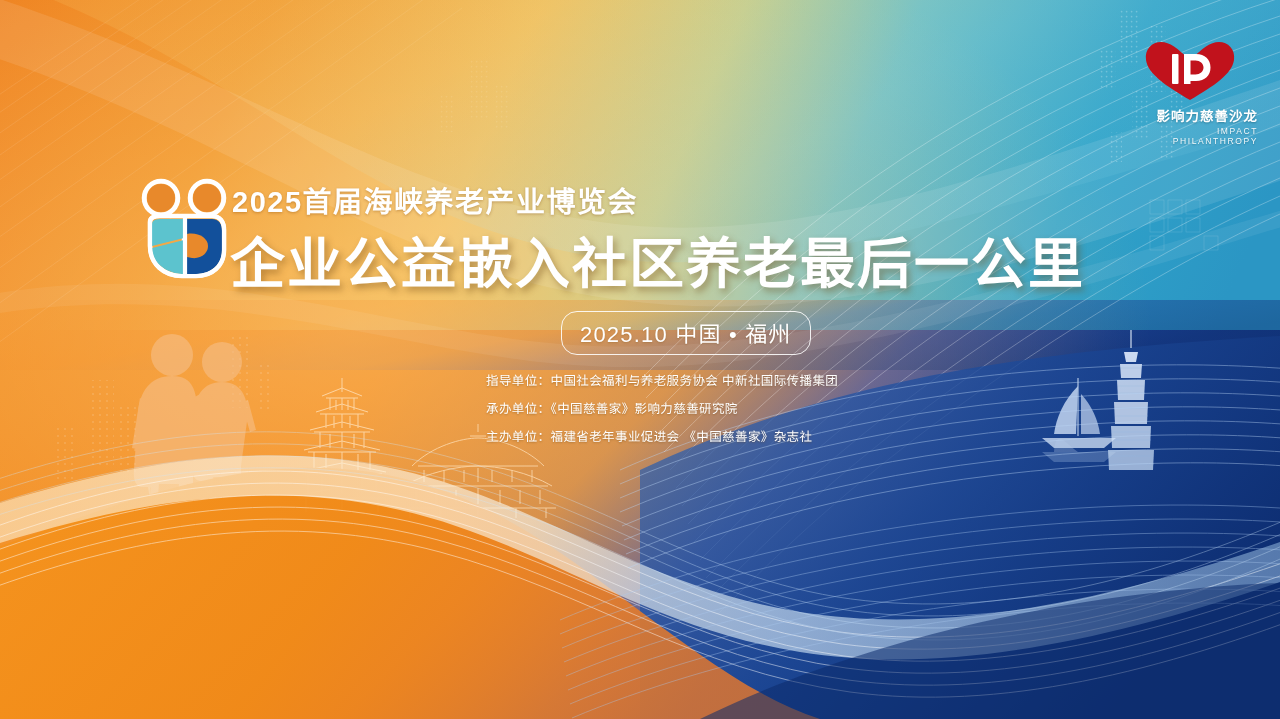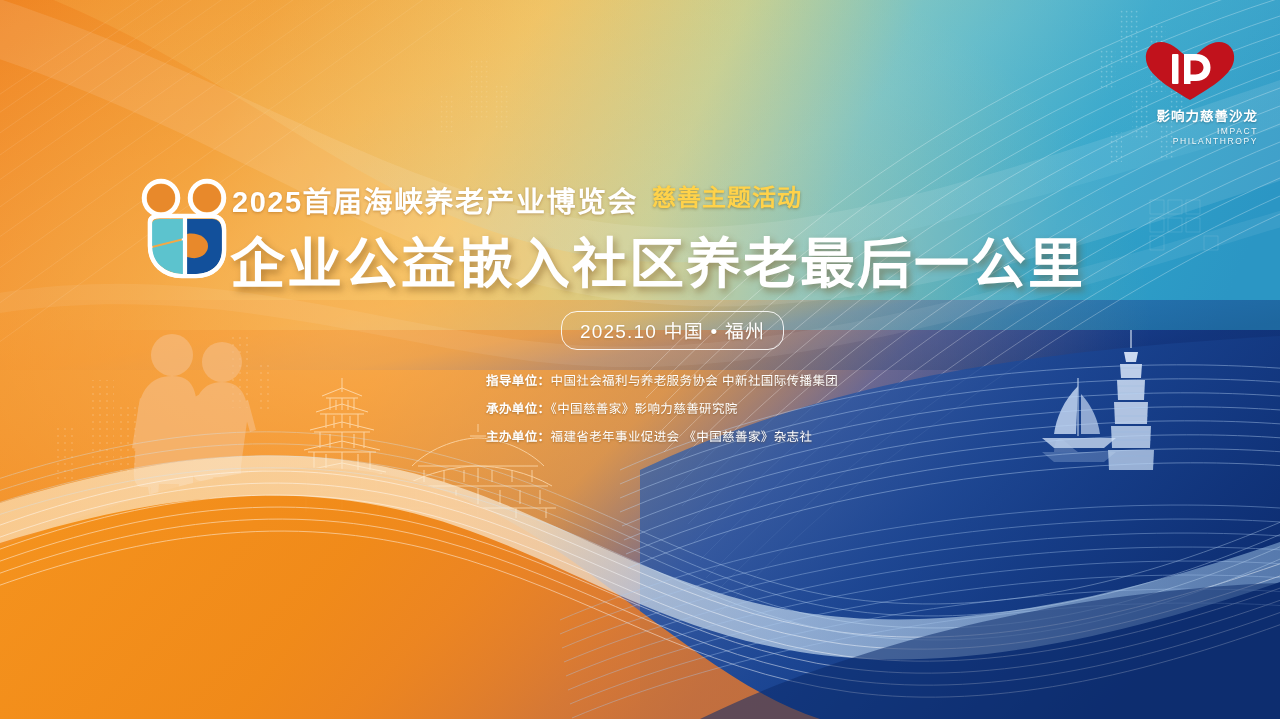--- a/index.html
+++ b/index.html
@@ -50,35 +50,35 @@
     font-size:55px; font-weight:bold; color:#ffffff;
     letter-spacing:2px; white-space:nowrap;
     text-shadow:3px 4px 7px rgba(110,70,20,.45);
   }
 
   .date-badge {
     position:absolute; left:561px; top:311px;
     padding:4px 18px 6px 18px;
     border:1.6px solid rgba(255,255,255,.88);
     border-radius:16px;
-    font-size:19px; color:#ffffff; letter-spacing:1.2px;
+    font-size:22px; color:#ffffff; letter-spacing:1.2px;
     white-space:nowrap;
     text-shadow:0 1px 2px rgba(120,80,20,.3);
   }
 
   .orgs {
     position:absolute; left:486px; top:370px;
     display:flex; flex-direction:column; gap:9px;
   }
   .org-line {
     font-size:12.5px; color:#ffffff; letter-spacing:.4px;
     white-space:nowrap;
     text-shadow:0 1px 2px rgba(110,70,20,.45);
   }
-  .org-line b { font-weight:bold; }
+  .org-line b { font-weight:normal; }
 
   
   .logo {
     position:absolute; left:1122px; top:38px;
     width:136px; text-align:right;
   }
   .logo-mark { width:136px; height:66px; display:block; }
   .logo-cn {
     font-size:13.5px; font-weight:bold; color:#ffffff;
     letter-spacing:1px; margin-top:1px;
@@ -417,21 +417,20 @@
           <circle cx="73" cy="22" r="16.5"></circle>
           <path d="M16 46 C 16 42 20 40 26 40 L78 40 C 86 40 90 46 90 54
                    L90 74 C 90 90 78 100 62 100 L48 100 C 30 100 16 88 16 70 Z"></path>
           <path d="M51 42 L51 100"></path>
         </g>
       </svg>
     </div>
 
     <div class="kicker-row">
       <span class="kicker">2025首届海峡养老产业博览会</span>
-      <span class="kicker-badge">慈善主题活动</span>
     </div>
 
     <div class="headline">企业公益嵌入社区养老最后一公里</div>
 
     <div class="date-badge">2025.10 中国 • 福州</div>
 
     <div class="orgs">
       <div class="org-line">
         <b>指导单位：</b><span>中国社会福利与养老服务协会  中新社国际传播集团</span>
       </div>

